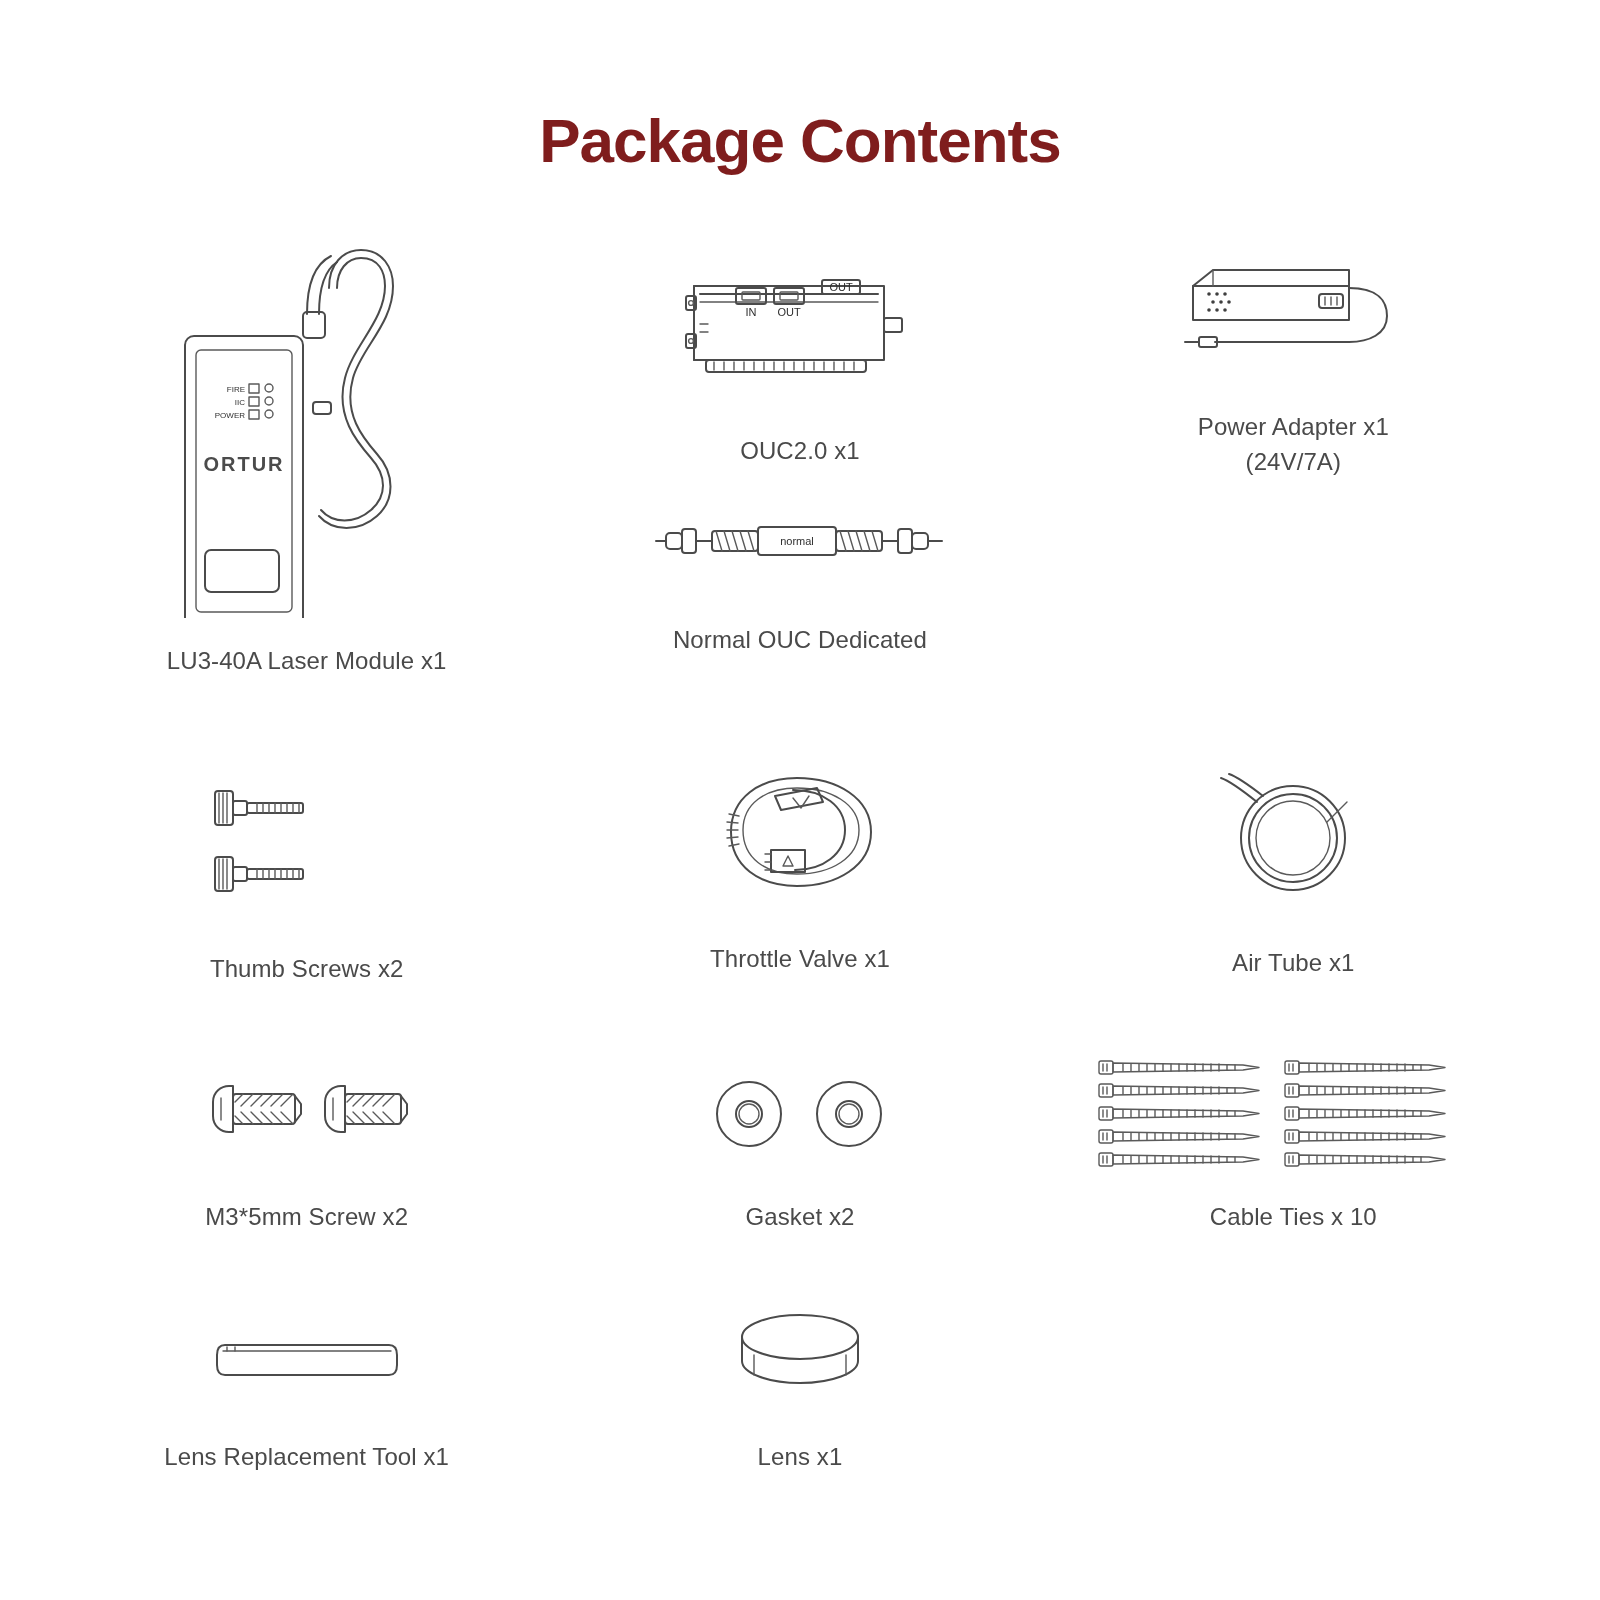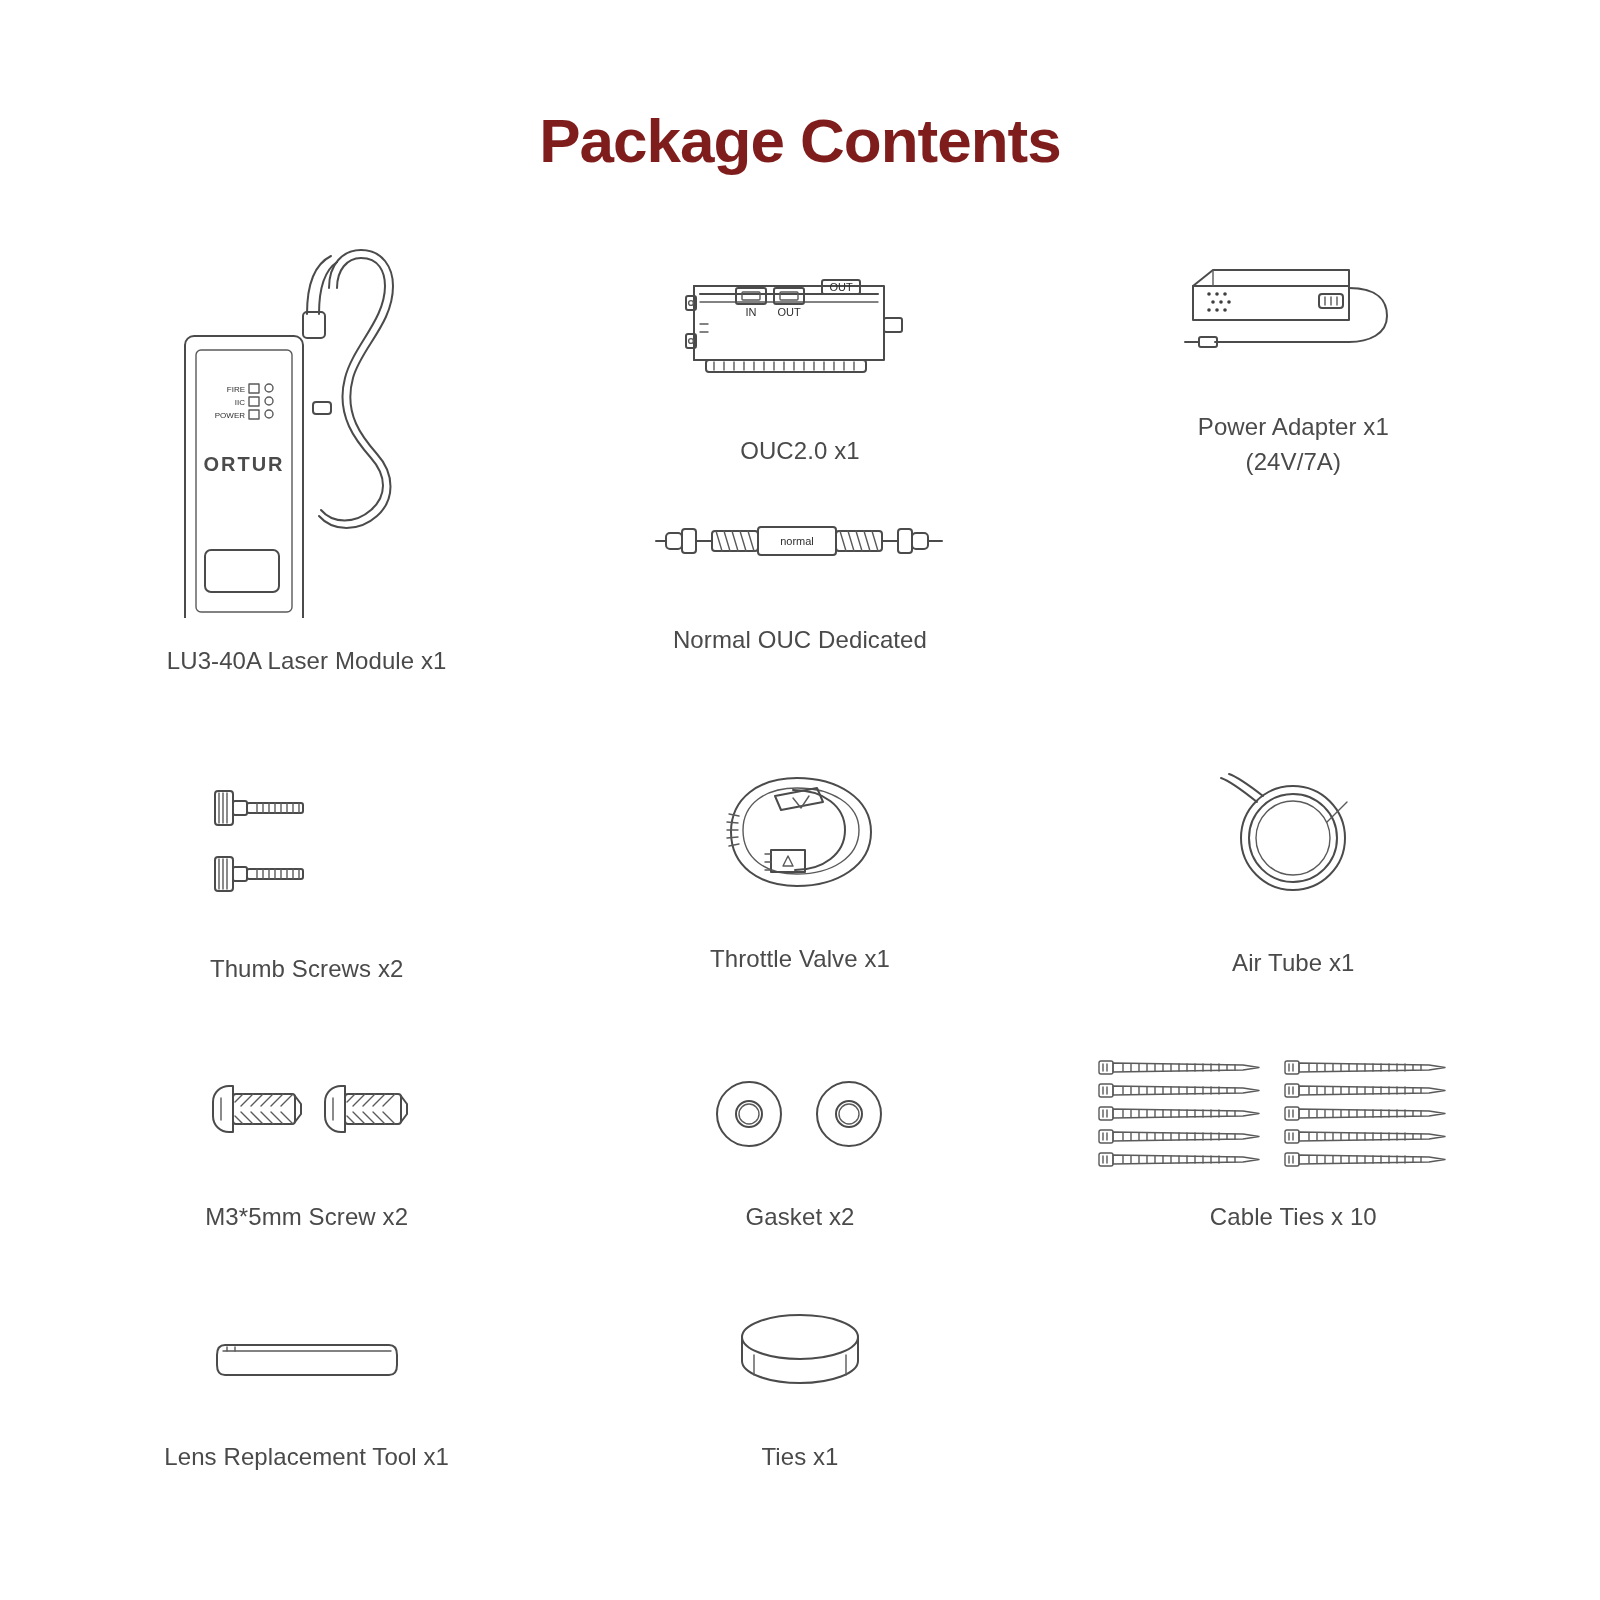--- a/index.html
+++ b/index.html
@@ -459,18 +459,18 @@
 
     <div class="cell c-lens">
       <div class="art">
         <svg width="160" height="100" viewBox="0 0 160 100">
           <ellipse class="ln" cx="80" cy="34" rx="58" ry="22"></ellipse>
           <path class="ln" d="M22 34 L22 58 C22 70 48 80 80 80 C112 80 138 70 138 58 L138 34"></path>
           <path class="ln-thin" d="M34 52 L34 72 M126 52 L126 72"></path>
         </svg>
       </div>
       <div class="caption">
-        <span>Ties x1</span>
+        <span>Lens x1</span>
       </div>
     </div>
 
   </div>
 </div>
 
 </body></html>

